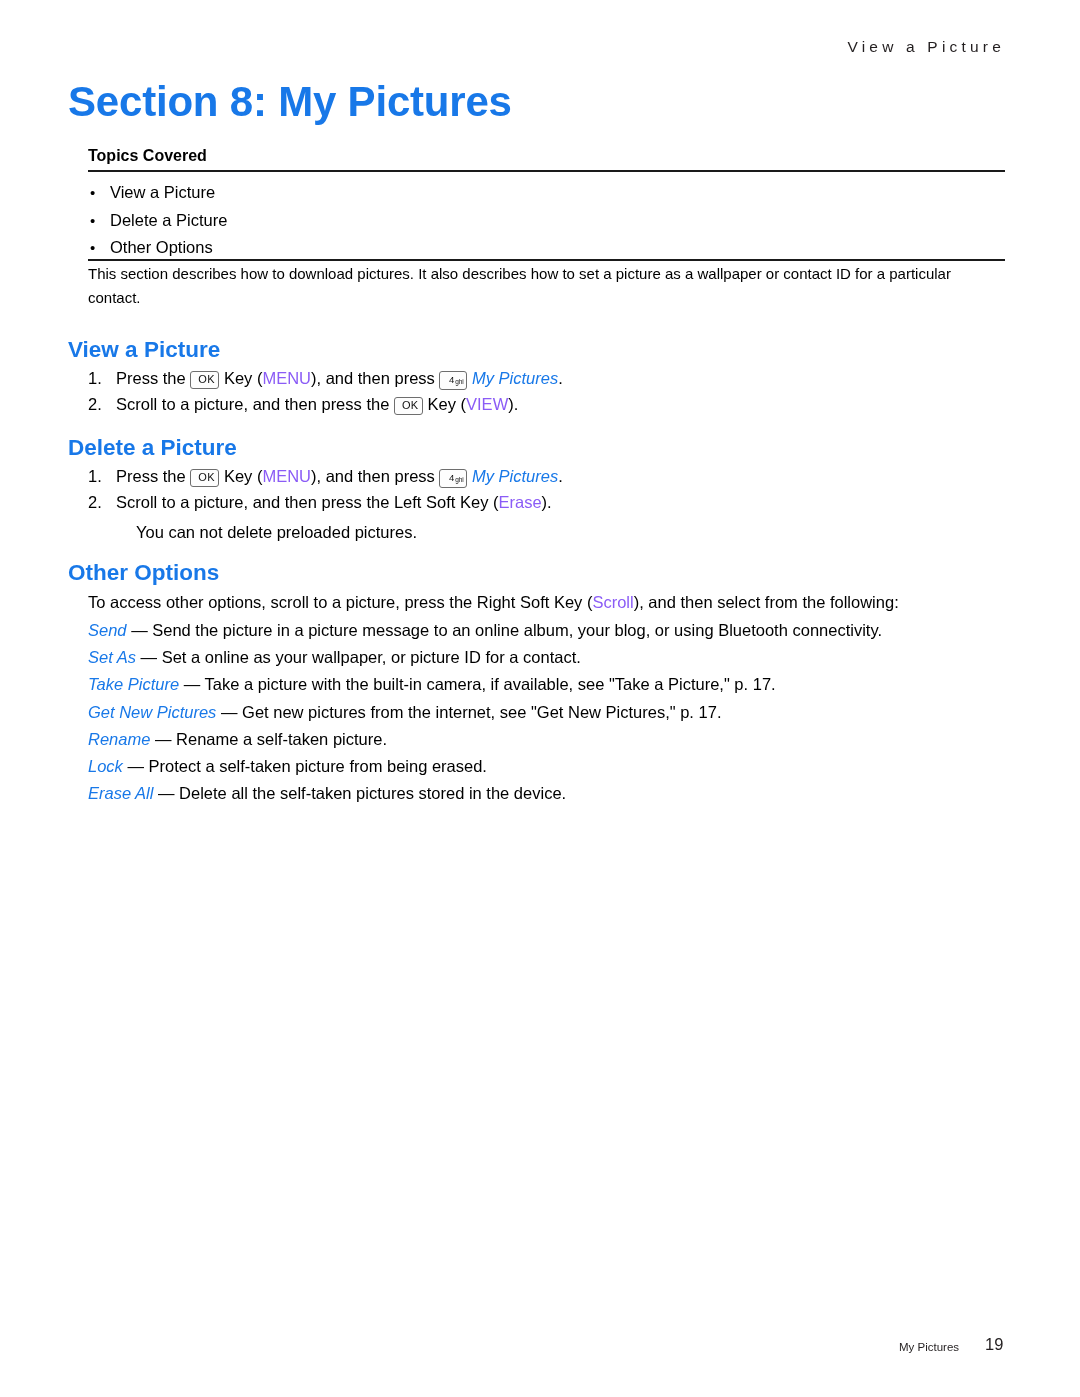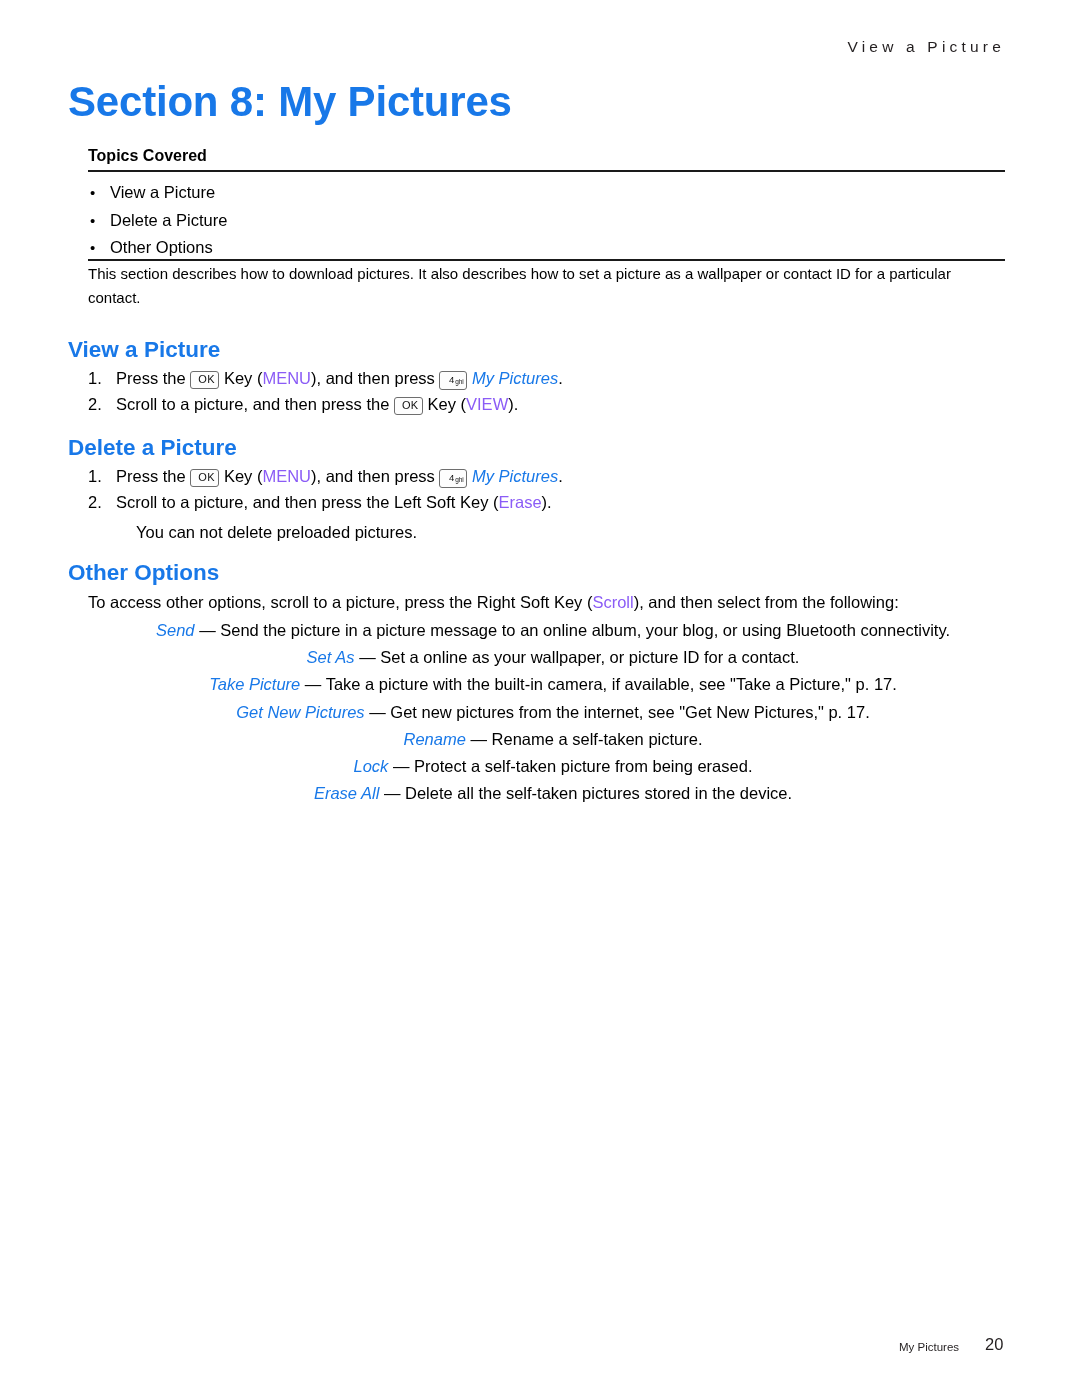--- a/index.html
+++ b/index.html
@@ -185,21 +185,20 @@
     font-size: 16.5px;
     line-height: 24px;
     color: #000;
     white-space: nowrap;
   }
   .options {
     position: absolute;
     top: 617px;
     left: 88px;
     width: 930px;
-    text-align: center;
   }
   .option-line {
     font-size: 16.5px;
     line-height: 27.2px;
     color: #000;
     white-space: nowrap;
   }
   .option-line .term {
     color: #1878e8;
     font-style: italic;
@@ -318,15 +317,15 @@
       <span class="term">Lock</span>
       <span>— Protect a self-taken picture from being erased.</span>
     </div>
     <div class="option-line">
       <span class="term">Erase All</span>
       <span>— Delete all the self-taken pictures stored in the device.</span>
     </div>
   </div>
 
   <div class="footer-label">My Pictures</div>
-  <div class="footer-page">20</div>
+  <div class="footer-page">19</div>
 
 </div>
 
 </body></html>

